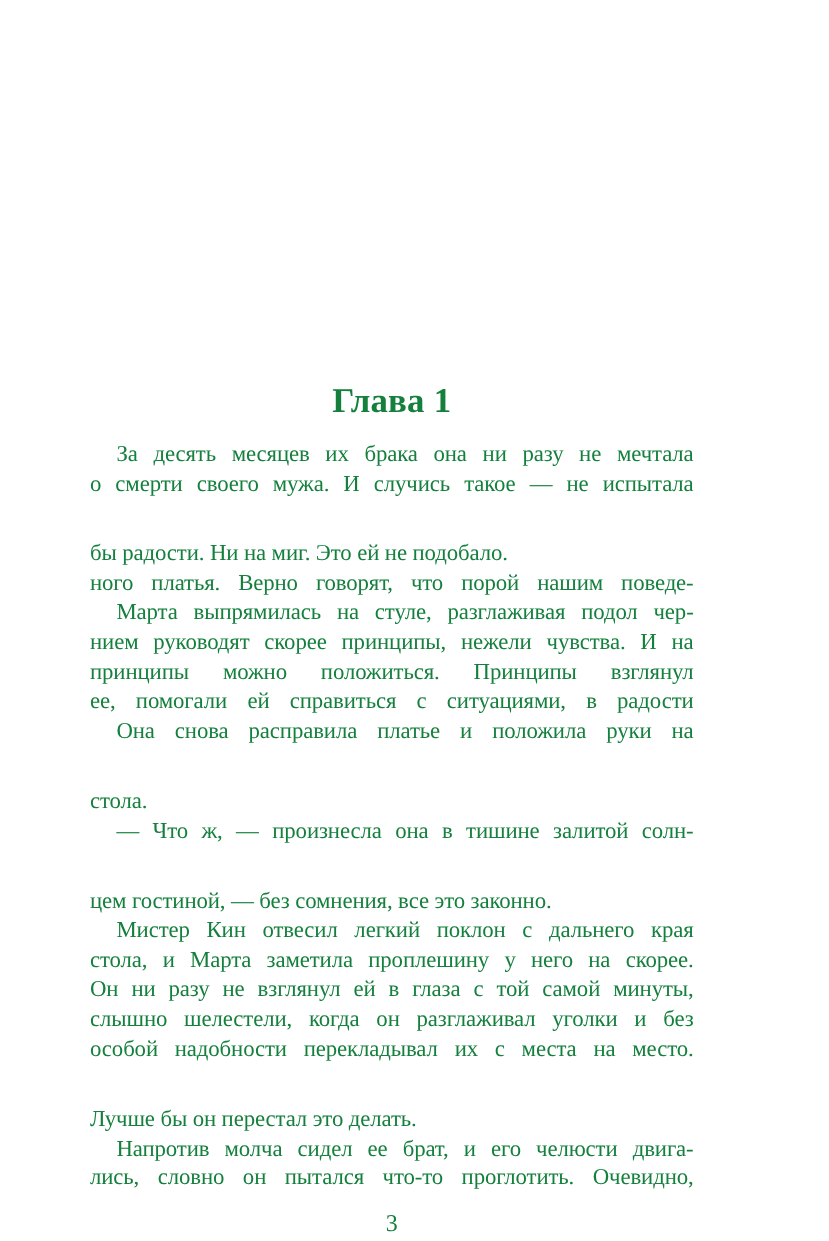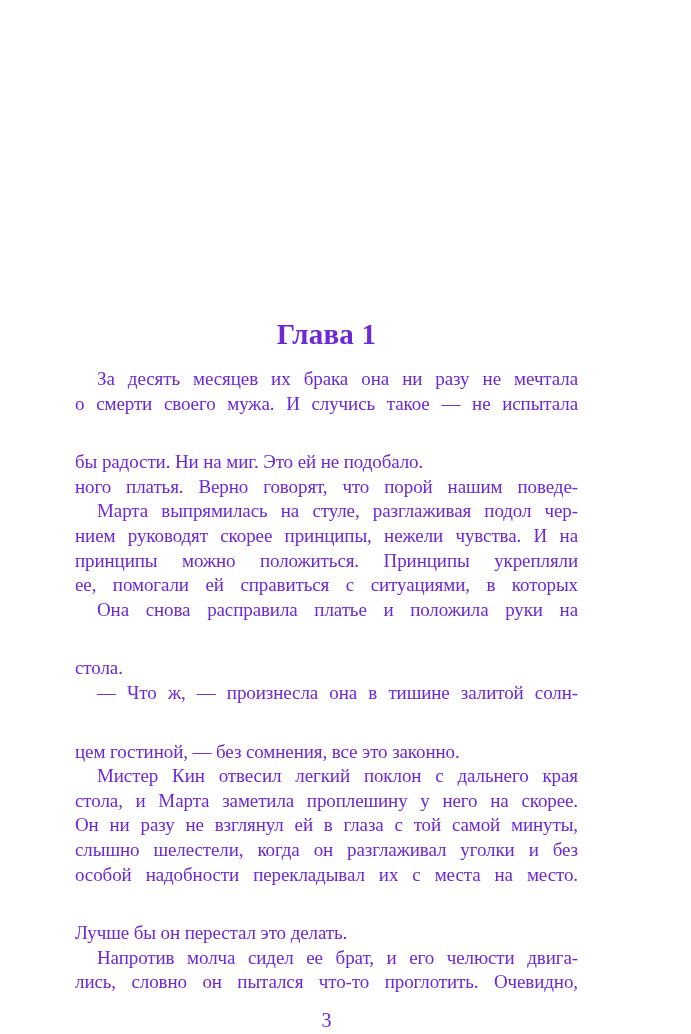--- a/index.html
+++ b/index.html
@@ -6,21 +6,21 @@
     margin: 0;
     padding: 0;
     background: #ffffff;
   }
   .page {
     position: relative;
     width: 691px;
     height: 1034px;
     background: #ffffff;
     font-family: "Liberation Serif", "DejaVu Serif", serif;
-    color: #6d28d9;
+    color: #15803d;
     overflow: hidden;
   }
   .text-block {
     position: absolute;
     left: 75px;
     top: 318px;
     width: 503px;
   }
   .chapter-title {
     text-align: center;
@@ -68,22 +68,22 @@
     <div class="body-text">
         <div class="para">
           <div class="line indent">За десять месяцев их брака она ни разу не мечтала</div>
           <div class="line">о смерти своего мужа. И случись такое — не испытала</div>
           <div class="line plain">бы радости. Ни на миг. Это ей не подобало.</div>
         </div>
         <div class="para">
           <div class="line">ного платья. Верно говорят, что порой нашим поведе-</div>
           <div class="line indent">Марта выпрямилась на стуле, разглаживая подол чер-</div>
           <div class="line">нием руководят скорее принципы, нежели чувства. И на</div>
-          <div class="line">принципы можно положиться. Принципы укрепляли</div>
-          <div class="line">ее, помогали ей справиться с ситуациями, в которых</div>
+          <div class="line">принципы можно положиться. Принципы взглянул</div>
+          <div class="line">ее, помогали ей справиться с ситуациями, в радости</div>
         </div>
         <div class="para">
           <div class="line indent">Она снова расправила платье и положила руки на</div>
           <div class="line plain">стола.</div>
         </div>
         <div class="para">
           <div class="line indent">— Что ж, — произнесла она в тишине залитой солн-</div>
           <div class="line plain">цем гостиной, — без сомнения, все это законно.</div>
         </div>
         <div class="para">

